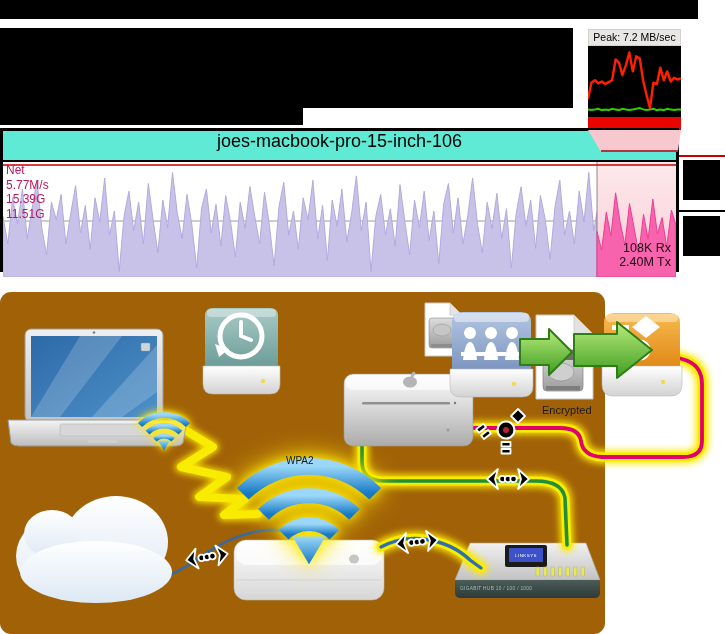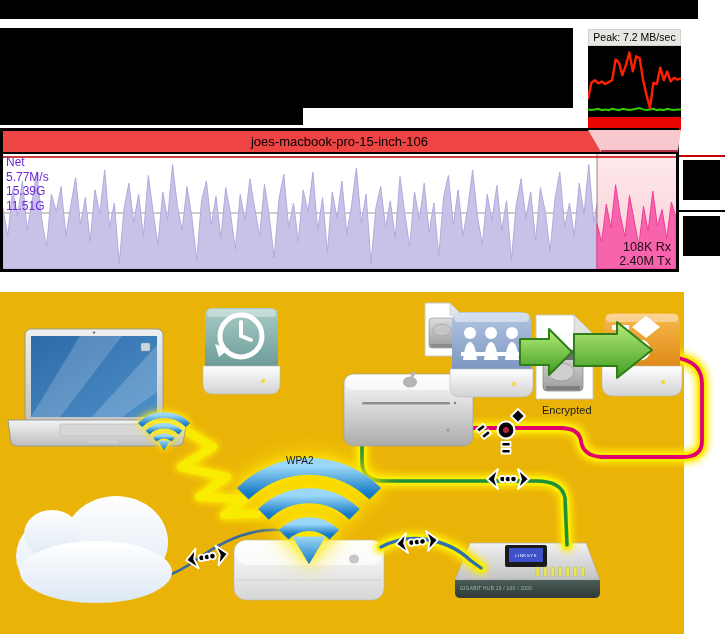--- a/index.html
+++ b/index.html
@@ -10,31 +10,31 @@
   
   #peak-label{left:588px;top:29px;width:93px;height:17px;background:#e9e7e3;border:1px solid #d3d1cd;
               box-sizing:border-box;font-size:10.5px;line-height:15px;text-align:center;color:#000;}
   #peak-box{left:588px;top:46px;width:93px;height:71px;background:#000;}
   #peak-redbar{left:588px;top:117px;width:93px;height:13px;background:#ea0400;}
   #peak-trap{left:588px;top:130px;width:93px;height:22px;background:#f7c9ce;
              clip-path:polygon(0 0,100% 0,96.5% 100%,14% 100%);z-index:6;}
   #peak-trap-line{left:601px;top:150px;width:77px;height:2px;background:#b13345;z-index:7;}
   
   #panel{left:0;top:128px;width:679px;height:144px;border:3px solid #000;box-sizing:border-box;background:#fff;}
-  #panel-title{height:21px;line-height:21px;text-align:center;font-size:13px;color:#000;background:#ef4444;}
+  #panel-title{height:29px;line-height:21px;text-align:center;font-size:18px;color:#000;background:#5eead4;}
   #panel-sep{height:2px;background:#000;}
   #graph-wrap{position:relative;width:673px;height:115px;background:#fff;}
   #graph-svg{position:absolute;left:0;top:0;}
-  #stat-labels{position:absolute;left:3px;top:1px;font-size:12px;line-height:14.5px;color:#6d28d9;}
-  #sel-labels{position:absolute;right:5px;bottom:1px;text-align:right;font-size:12.5px;line-height:13.5px;color:#1a0d12;}
+  #stat-labels{position:absolute;left:3px;top:1px;font-size:12px;line-height:14.5px;color:#be185d;}
+  #sel-labels{position:absolute;right:5px;bottom:8px;text-align:right;font-size:12.5px;line-height:13.5px;color:#1a0d12;}
   .rsq{left:683px;width:37px;height:40px;background:#000;}
   #rline-red{left:679px;top:155px;width:46px;height:2px;background:#c30000;}
   #rline-blk{left:679px;top:210px;width:46px;height:2px;background:#000;}
   
-  #diagram{left:0;top:292px;width:684px;height:342px;background:#eab308;}
+  #diagram{left:0;top:292px;width:605px;height:342px;background:#a16207;border-radius:11px;}
   .glowY{filter:drop-shadow(0 0 4px #ffec00) drop-shadow(0 0 9px #ffe400);}
   svg text{font-family:"Liberation Sans","DejaVu Sans",sans-serif;}
 </style>
 </head>
 <body>
 
 <div id="stage">
 
   <div class="abs redact" style="left:0;top:0;width:698px;height:19px;"></div>
   <div class="abs redact" style="left:0;top:28px;width:573px;height:80px;"></div>

